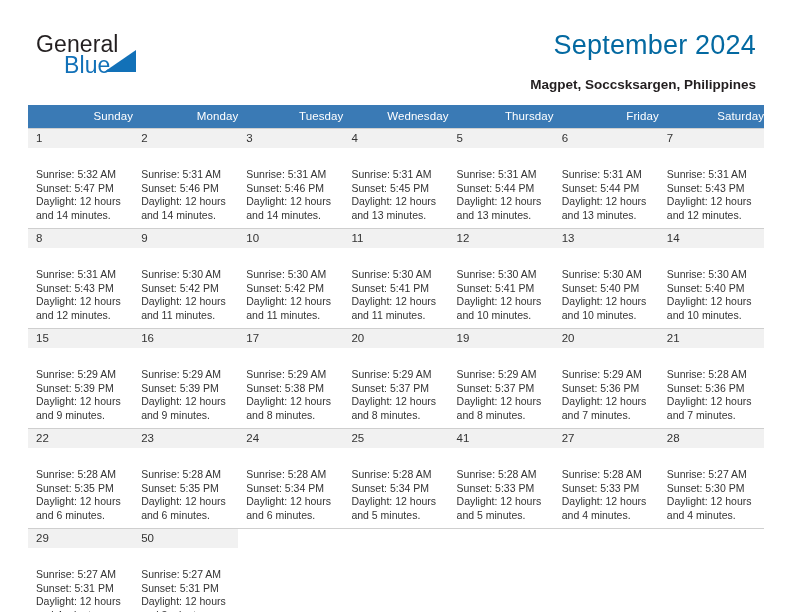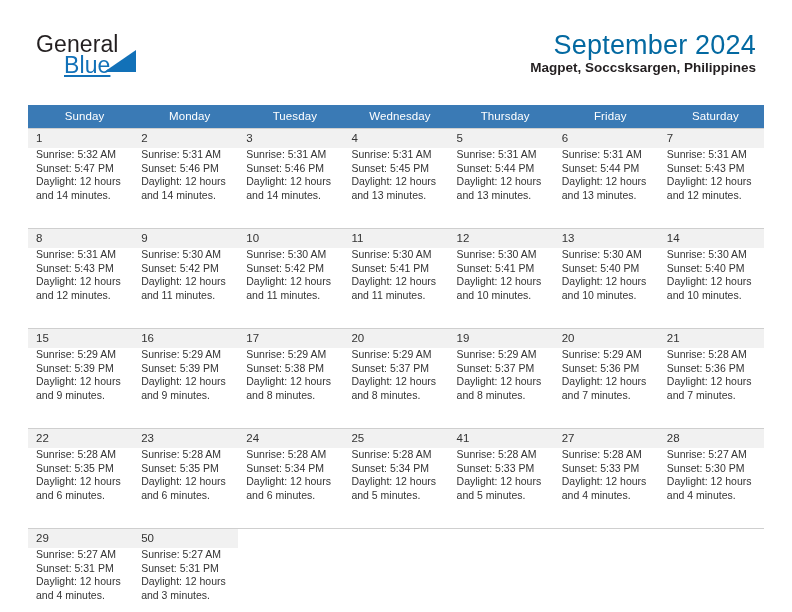--- a/index.html
+++ b/index.html
@@ -41,21 +41,20 @@
     white-space: nowrap;
   }
   .logo-blue {
     position: absolute;
     left: 28px; top: 21px;
     font-size: 23px;
     color: #1271b8;
     letter-spacing: 0.1px;
     line-height: 25px;
     white-space: nowrap;
-    text-decoration: underline;
   }
   .logo-tri {
     position: absolute;
     left: 68px;
     top: 18px;
     width: 0; height: 0;
     border-style: solid;
     border-width: 0 0 22px 32px;
     border-color: transparent transparent #1271b8 transparent;
   }
@@ -66,21 +65,21 @@
     font-size: 27px;
     font-weight: normal;
     color: #0369a1;
     text-align: right;
     white-space: nowrap;
     letter-spacing: 0.2px;
   }
   .subtitle {
     position: absolute;
     right: 36px;
-    top: 60px;
+    top: 77px;
     font-size: 13.5px;
     font-weight: bold;
     color: #231f20;
     text-align: left;
     white-space: nowrap;
   }
 
   
   .cal {
     position: absolute;
@@ -88,21 +87,21 @@
     top: 105px;
     width: 736px;
     border-collapse: collapse;
     table-layout: fixed;
   }
   .cal th {
     background: #3a7ab5;
     color: #ffffff;
     font-size: 11.5px;
     font-weight: normal;
-    text-align: center;
+    text-align: right;
     padding: 5px 0 6px 8px;
     height: 21px;
     letter-spacing: 0.1px;
   }
   .cal td {
     width: 105.14px;
     vertical-align: top;
     padding: 0;
     background: #ffffff;
   }
@@ -117,21 +116,21 @@
   }
   .daynum {
     background: #f1f1f1;
     font-size: 11.5px;
     color: #333333;
     padding: 3px 0 4px 8px;
     height: 19px;
     line-height: 12px;
   }
   .info {
-    padding: 0 5px 0 8px;
+    padding: 20px 5px 0 8px;
     font-size: 10.5px;
     line-height: 13.6px;
     color: #333333;
   }
   .info div { white-space: nowrap; }
   .spacer td {
     height: 12px;
     background: #ffffff;
     border: none;
   }

